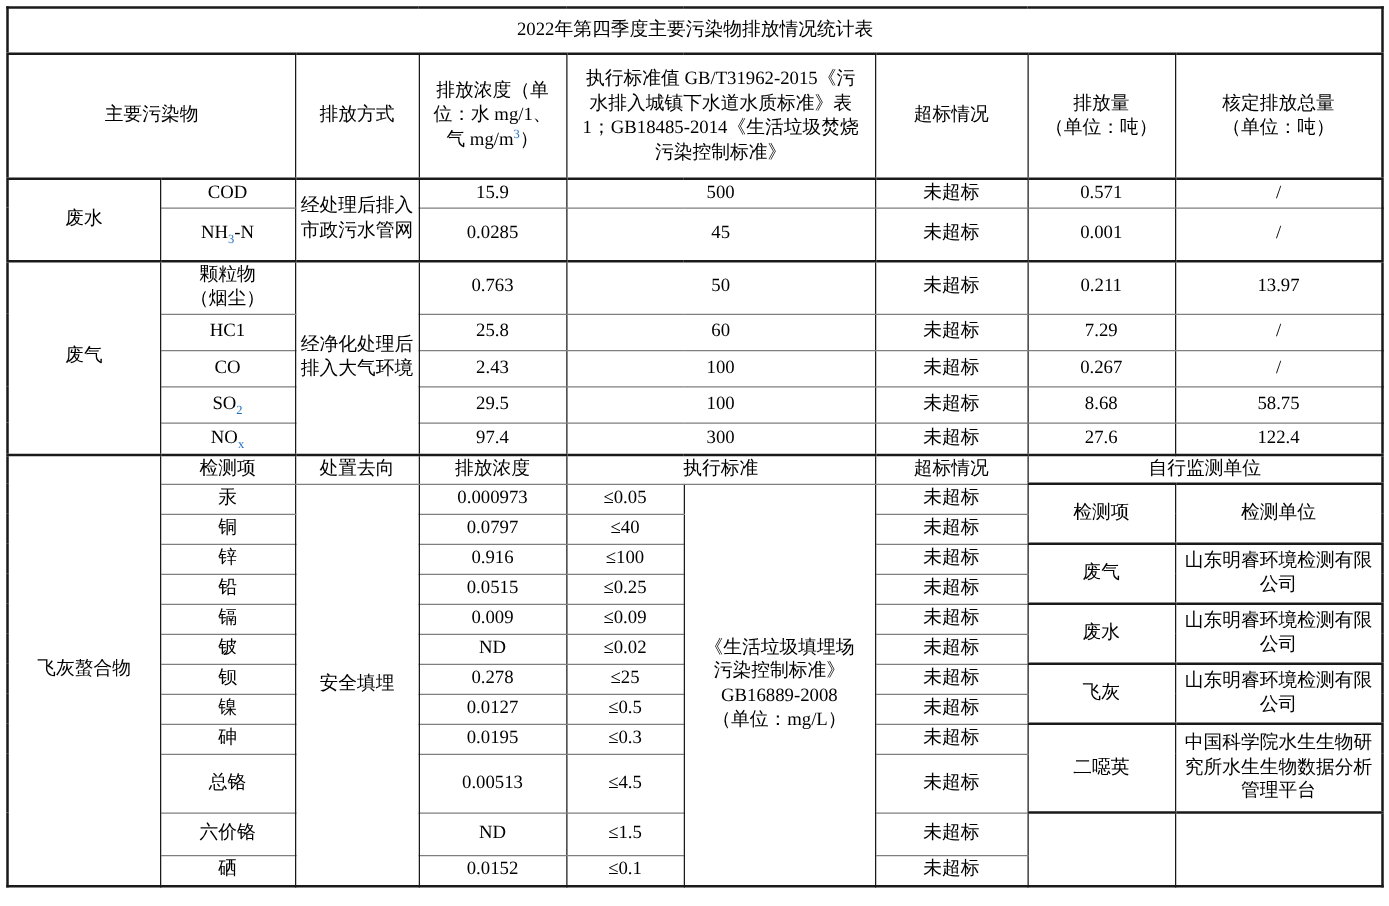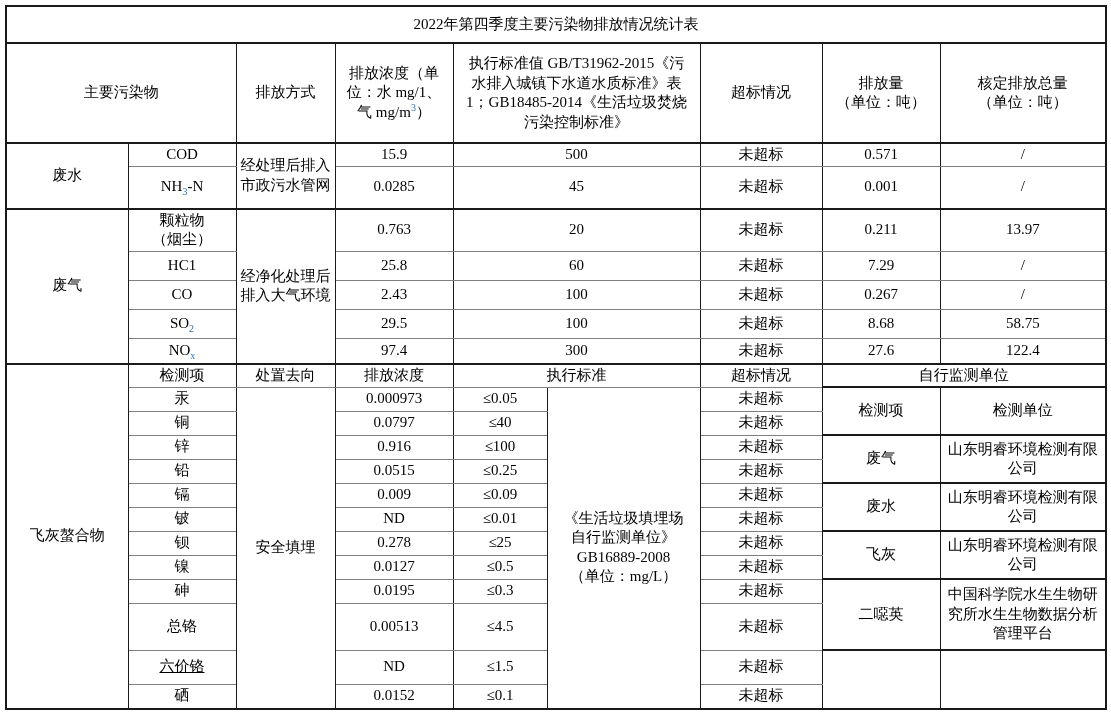--- a/index.html
+++ b/index.html
@@ -42,21 +42,21 @@
   }
   .hT td{height:33px;border-radius:17px;}
   .hH td{height:96px;}
   .h38{height:38px;}
   .h39{height:39px;}
   .h42{height:42px;}
   .h28{height:26px;margin-top:16px;}
   .h24{height:22px;}
   .hs{height:21px;}
   .h46{height:44px;}
-  .h33{height:31px;text-decoration:underline;}
+  .h33{height:31px;}
   td.std-hdr{padding:1px 8px;}
 </style>
 </head>
 <body>
 
 <table class="main">
   <colgroup>
     <col style="width:122px">
       <col style="width:108px">
       <col style="width:99px">
@@ -110,21 +110,21 @@
   </tr>
 
   <tr class="sec">
     <td class="h42" rowspan="5">废气</td>
     <td>
       <div><span>颗粒物</span><sub></sub></div>
       <div>（烟尘）</div>
     </td>
     <td rowspan="5">经净化处理后排入大气环境</td>
     <td>0.763</td>
-    <td colspan="2">20</td>
+    <td colspan="2">50</td>
     <td>未超标</td>
     <td>0.211</td>
     <td>13.97</td>
   </tr>
 
   <tr>
     <td class="h28"><span>HC1</span><sub></sub></td>
     <td>25.8</td>
     <td colspan="2">60</td>
     <td>未超标</td>
@@ -169,21 +169,21 @@
     <td colspan="2">自行监测单位</td>
   </tr>
 
   <tr>
     <td class="hs">汞</td>
     <td rowspan="12">安全填埋</td>
     <td>0.000973</td>
     <td>≤0.05</td>
     <td rowspan="12">
       <div>《生活垃圾填埋场</div>
-      <div>自行监测单位》</div>
+      <div>污染控制标准》</div>
       <div>GB16889-2008</div>
       <div>（单位：mg/L）</div>
     </td>
     <td>未超标</td>
     <td rowspan="2" class="dk-top">检测项</td>
     <td rowspan="2" class="dk-top">检测单位</td>
   </tr>
 
   <tr>
     <td class="hs">铜</td>
@@ -213,21 +213,21 @@
     <td>0.009</td>
     <td>≤0.09</td>
     <td>未超标</td>
     <td rowspan="2" class="dk-top">废水</td>
     <td rowspan="2" class="dk-top">山东明睿环境检测有限公司</td>
   </tr>
 
   <tr>
     <td class="hs">铍</td>
     <td>ND</td>
-    <td>≤0.01</td>
+    <td>≤0.02</td>
     <td>未超标</td>
   </tr>
 
   <tr>
     <td class="hs">钡</td>
     <td>0.278</td>
     <td>≤25</td>
     <td>未超标</td>
     <td rowspan="2" class="dk-top">飞灰</td>
     <td rowspan="2" class="dk-top">山东明睿环境检测有限公司</td>

